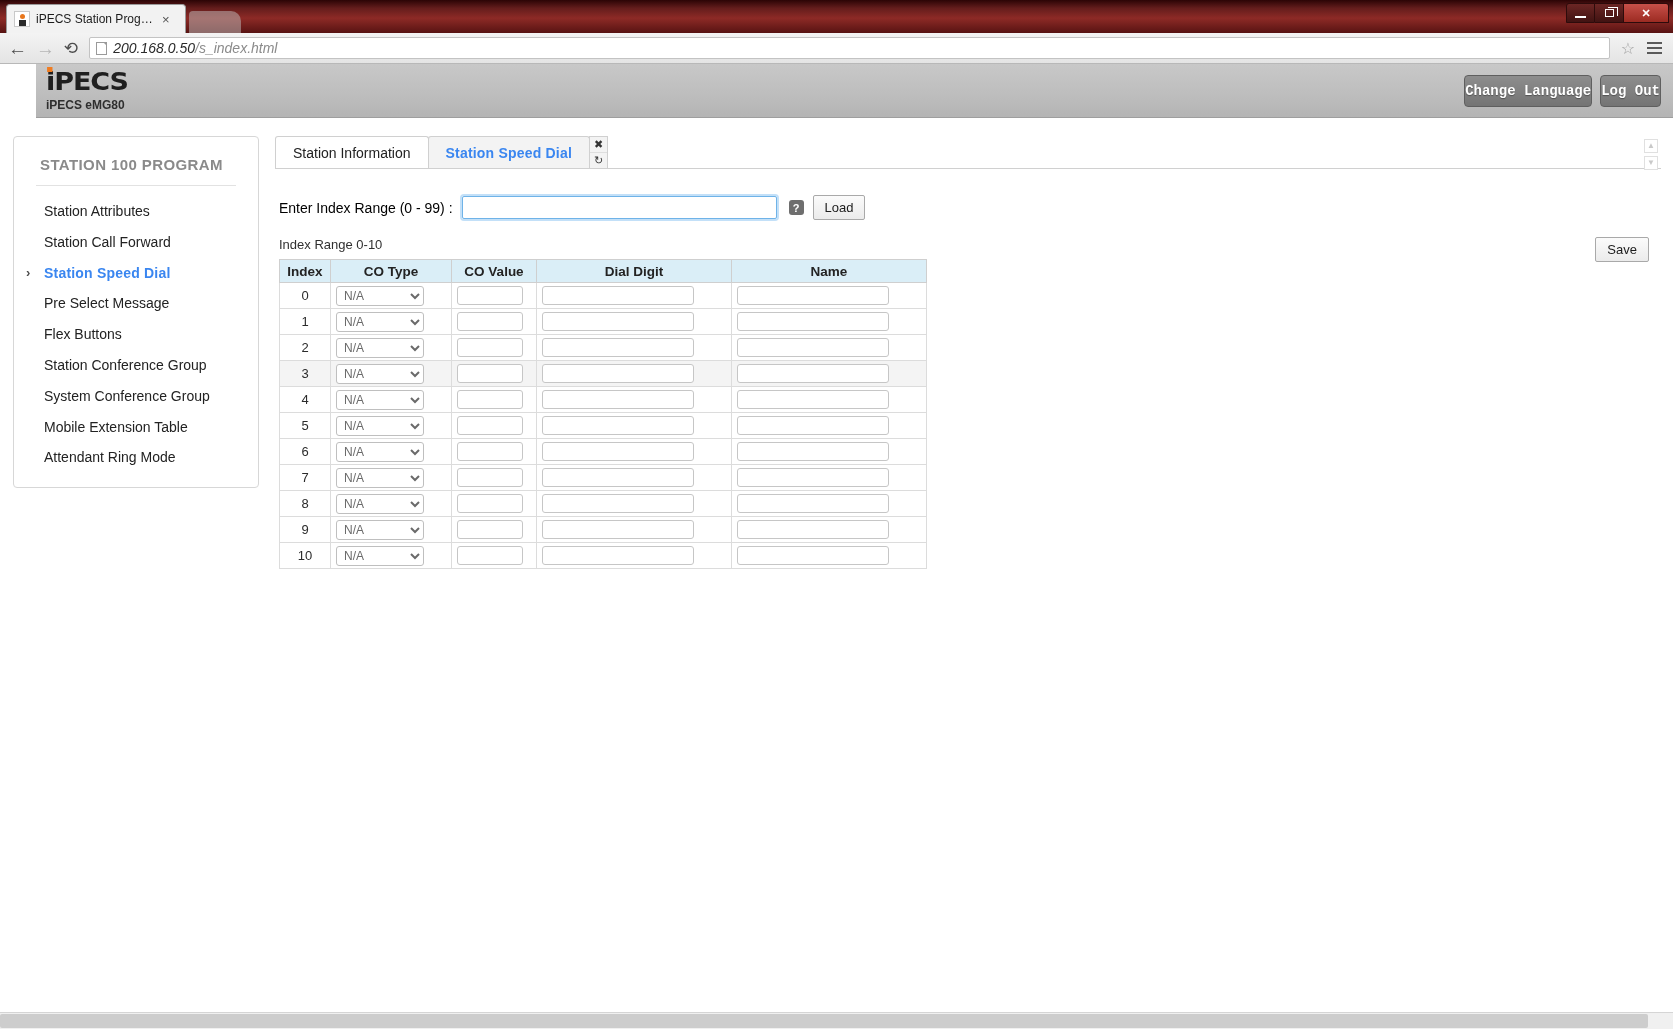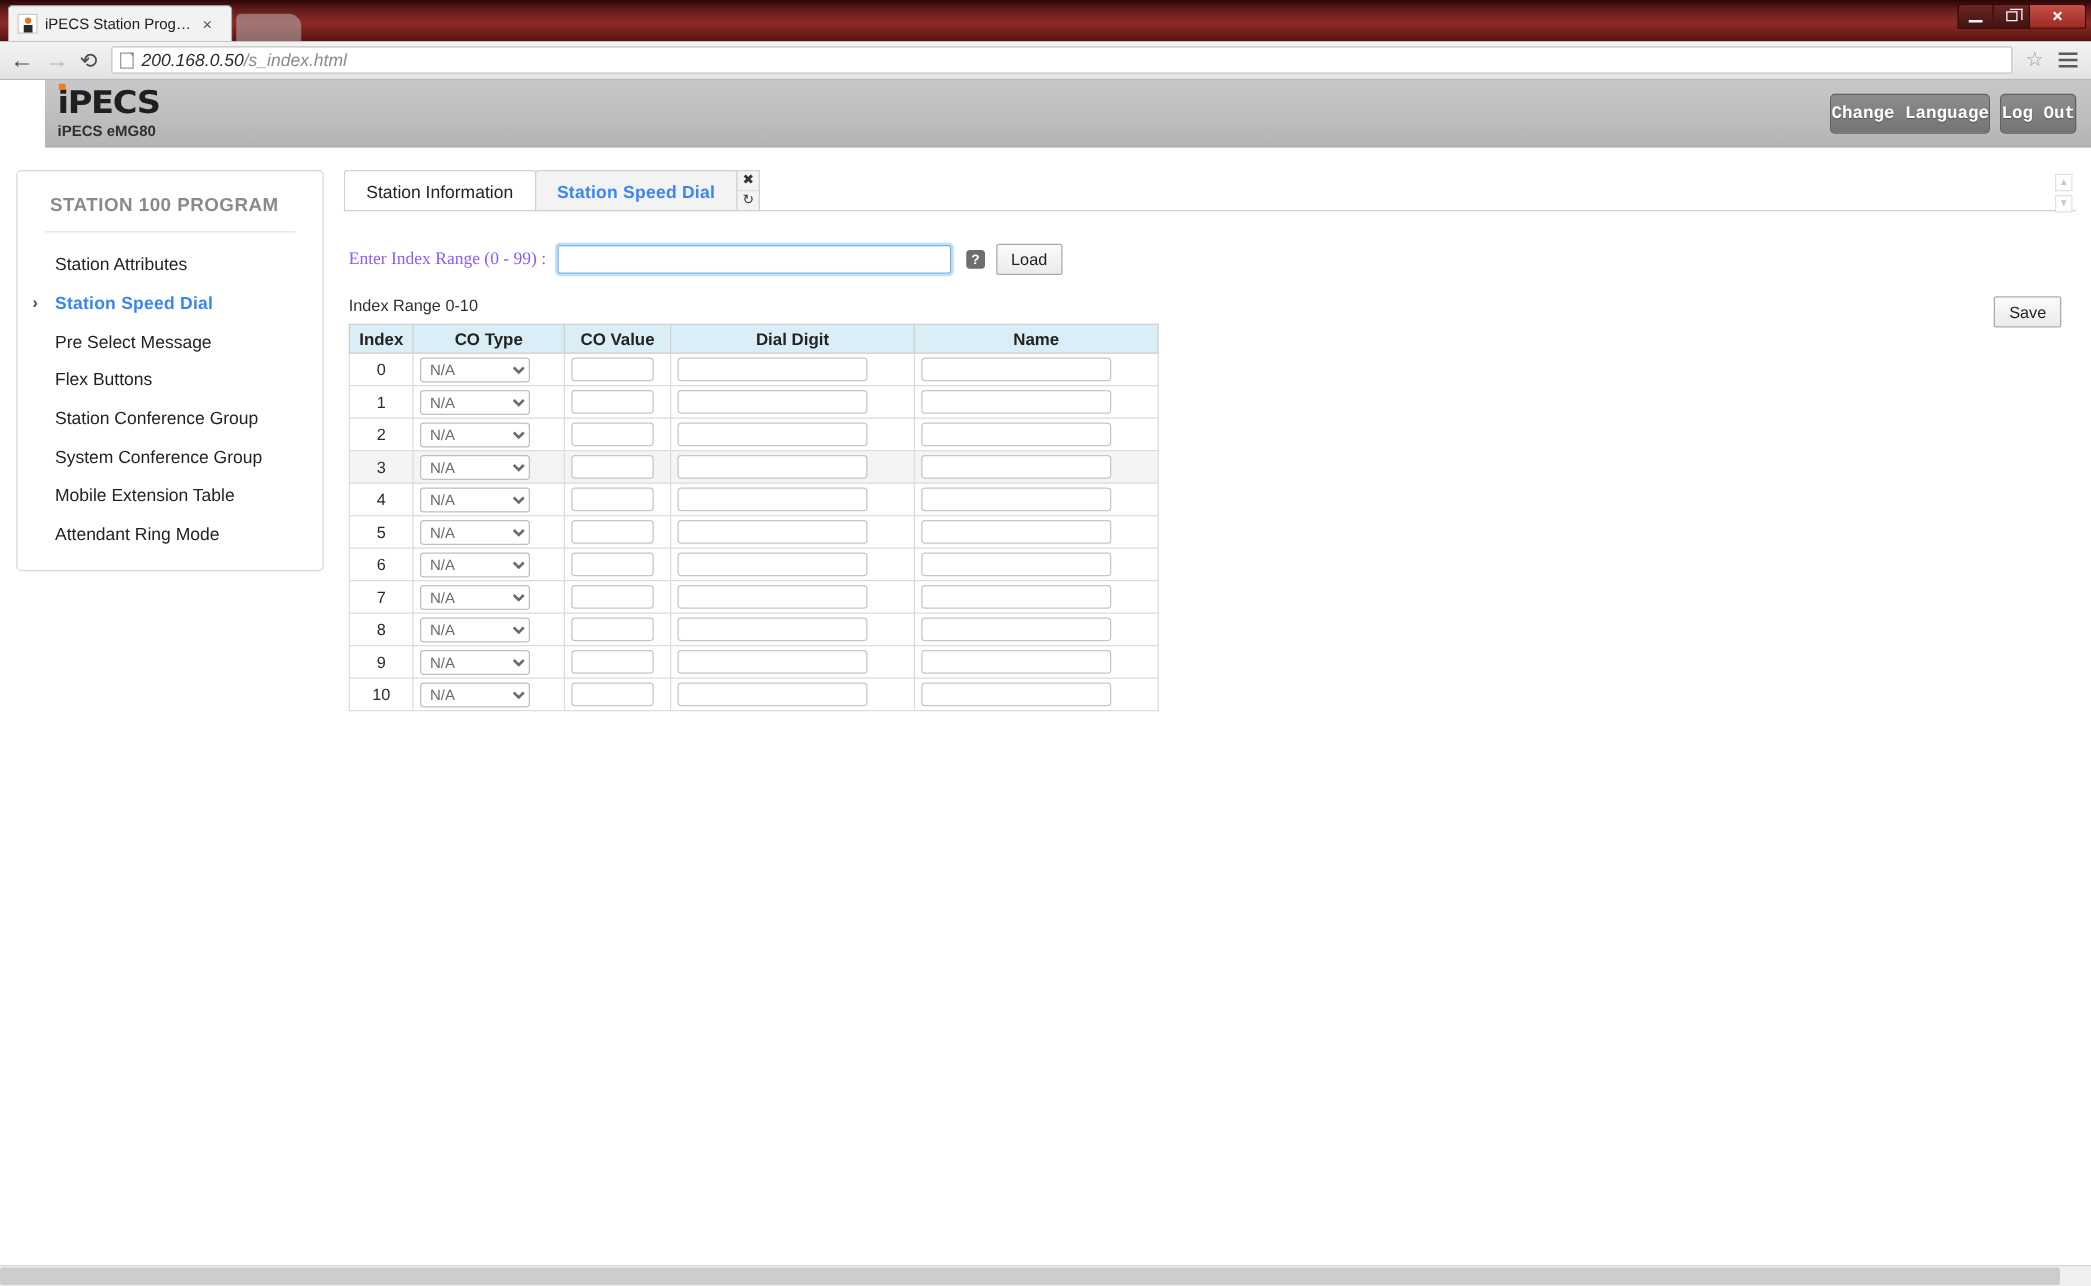--- a/index.html
+++ b/index.html
@@ -356,21 +356,21 @@
     line-height: 1;
   }
 
   .form-row {
     display: flex;
     align-items: center;
     gap: 9px;
     margin: 26px 0 0 4px;
     position: relative;
   }
-  .form-label { font-size: 14px; color: #8b5cf6; font-family: Liberation Serif, serif; }
+  .form-label { font-size: 14px; color: #000000; }
   .range-input {
     width: 315px;
     height: 23px;
     border: 1px solid #6fb3e8;
     border-radius: 2px;
     outline: 2px solid rgba(122,186,240,.45);
     padding: 0 5px;
     font-size: 13px;
     font-family: "Liberation Sans", sans-serif;
   }
@@ -540,20 +540,23 @@
 
     <div class="body-area">
 
       <div class="sidebar">
         <div class="sidebar-title">STATION 100 PROGRAM</div>
         <div class="sidebar-sep"></div>
 
         <div class="sb-item">
           <span>Station Attributes</span>
         </div>
+        <div class="sb-item">
+          <span>Station Call Forward</span>
+        </div>
         <div class="sb-item active">
           <span class="sb-caret">›</span>
           <span>Station Speed Dial</span>
         </div>
         <div class="sb-item">
           <span>Pre Select Message</span>
         </div>
         <div class="sb-item">
           <span>Flex Buttons</span>
         </div>

